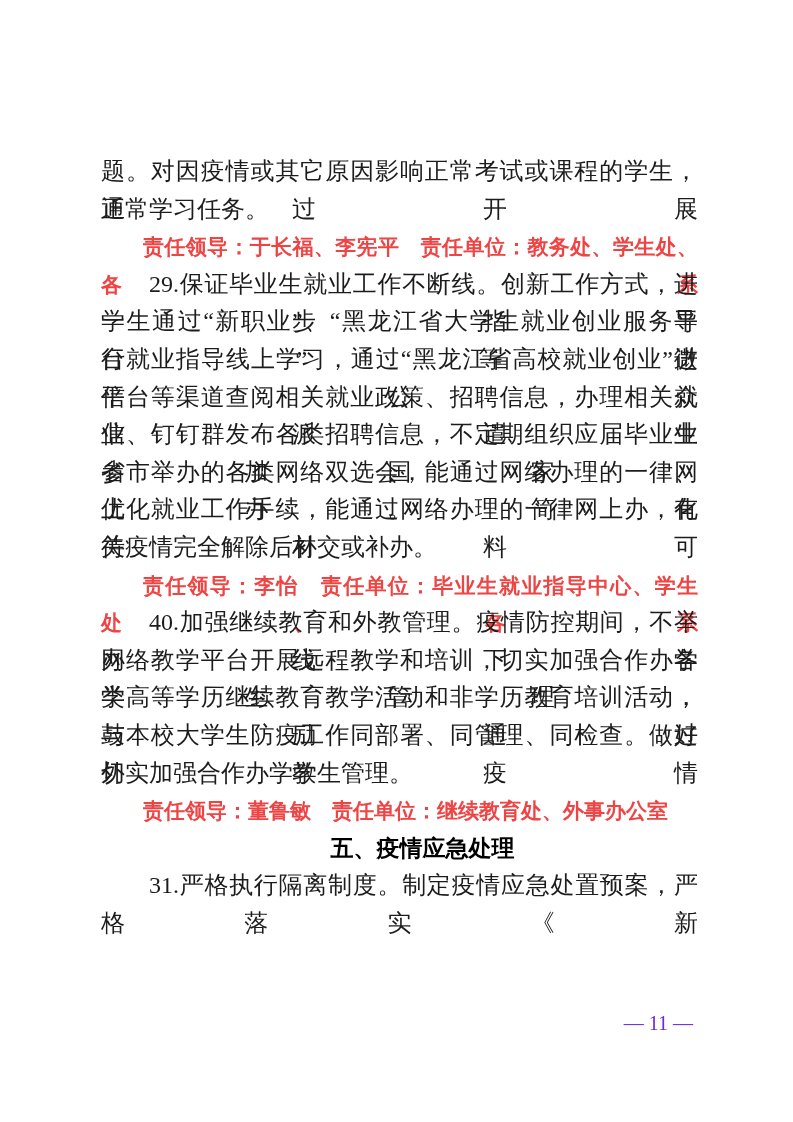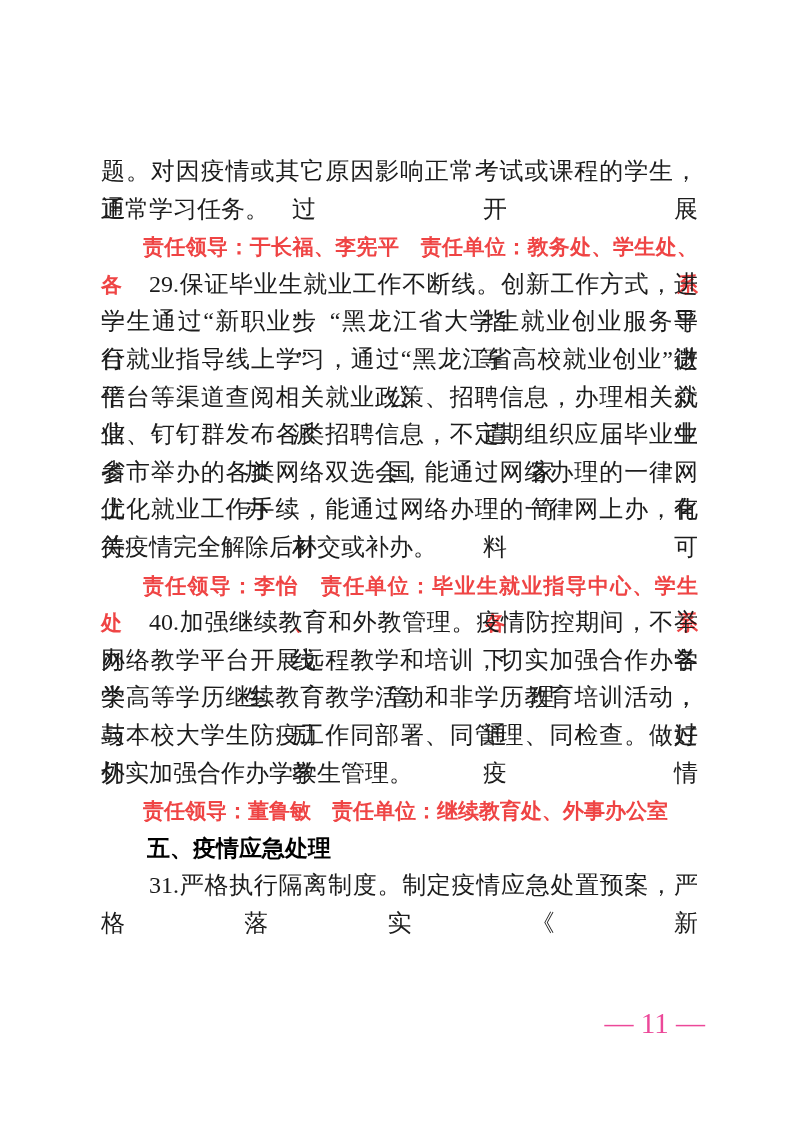--- a/index.html
+++ b/index.html
@@ -38,31 +38,31 @@
     font-family: "Liberation Sans", "DejaVu Sans", sans-serif;
     font-weight: 700;
     font-size: 21px;
     color: #ef4444;
   }
   .block.heading .line {
     font-family: "Liberation Sans", "DejaVu Sans", sans-serif;
     font-weight: 700;
     font-size: 23px;
     color: #000000;
-    text-align: left;
+    text-align: center;
   }
   .block.indent .line:first-child { text-indent: 2em; }
   .page-footer {
     position: absolute;
     top: 1008px;
-    right: 88px;
+    right: 100px;
     height: 30px;
     line-height: 30px;
-    font-size: 29px;
-    color: #ec4899;
+    font-size: 20px;
+    color: #6d28d9;
     font-family: "Liberation Serif", "DejaVu Serif", serif;
   }
 </style>
 </head>
 <body>
 
 <div class="page">
   <div class="text-block">
       <div class="block body">
         <div class="line jfull">题。对因疫情或其它原因影响正常考试或课程的学生，通过开展</div>

